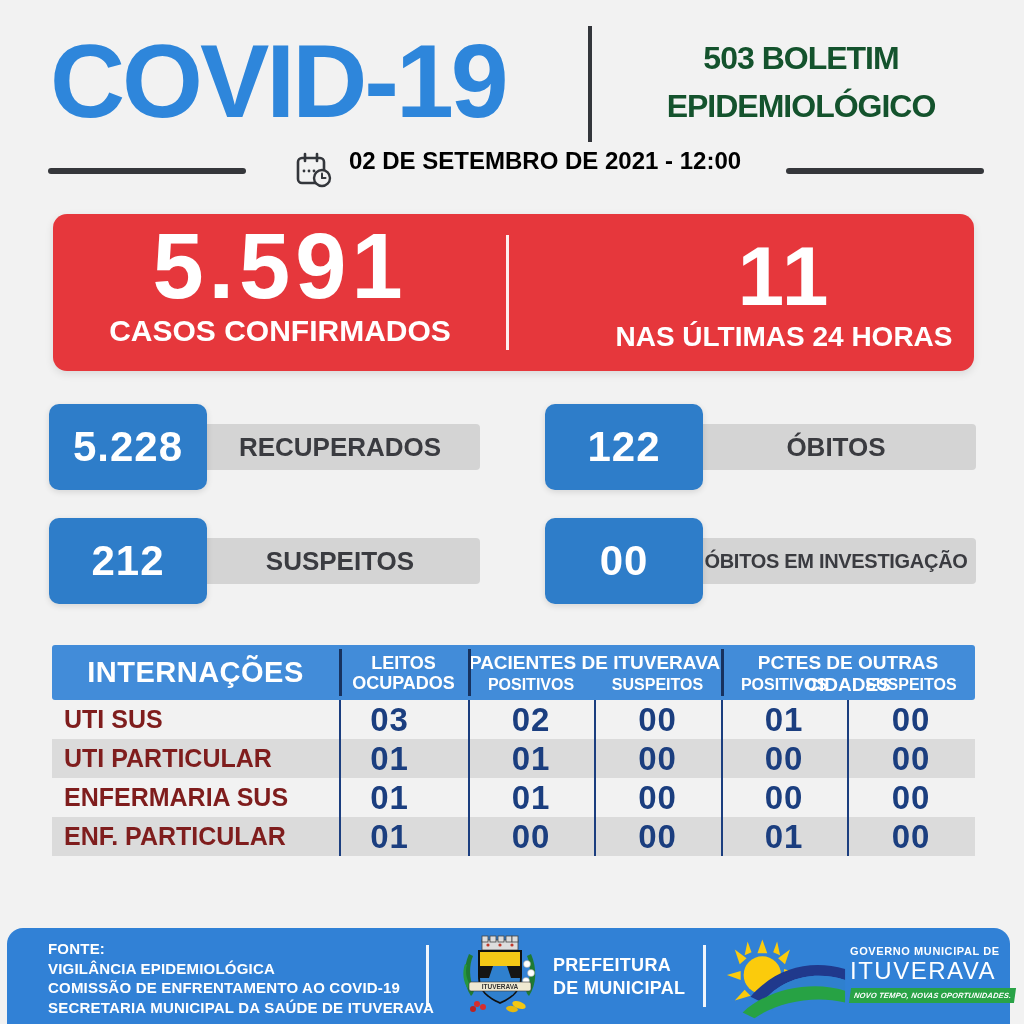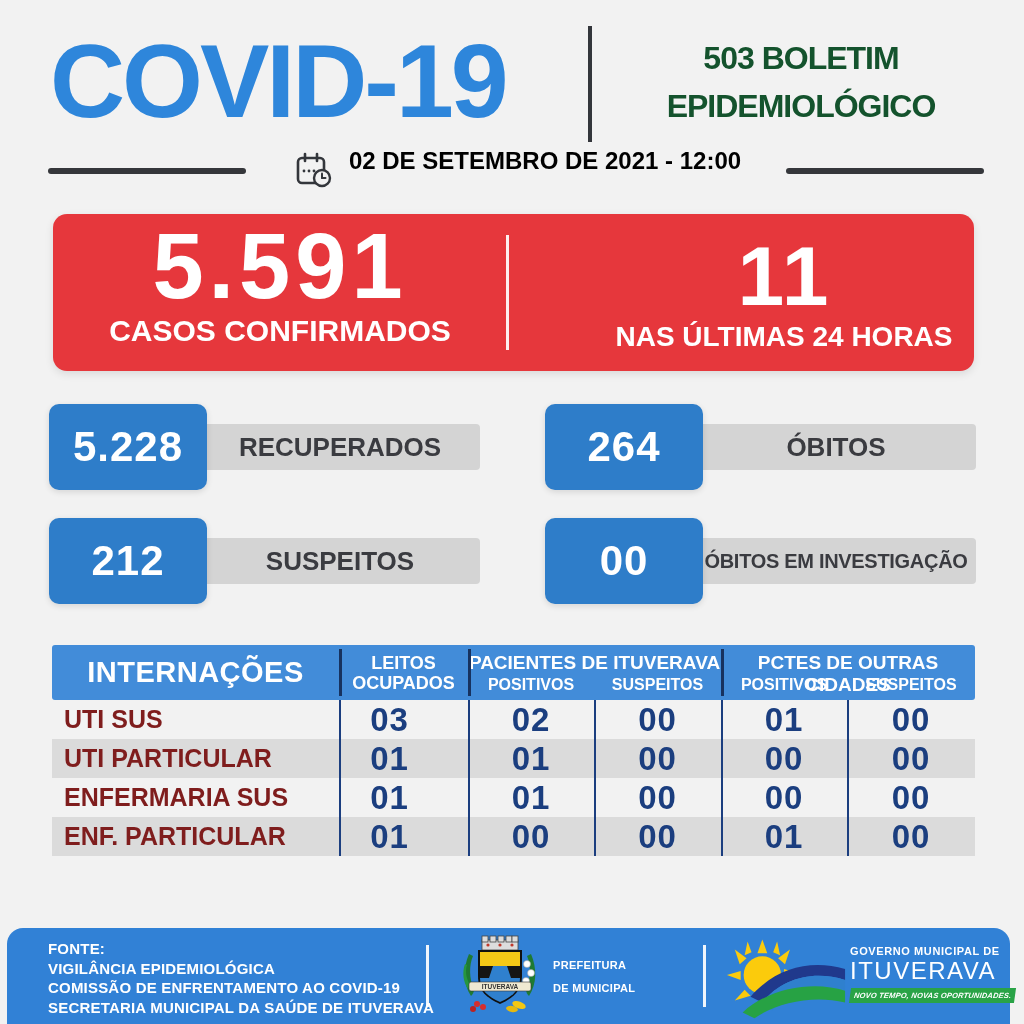--- a/index.html
+++ b/index.html
@@ -65,21 +65,21 @@
   .c-beds{left:273px;width:129px;} .c-p1{left:416px;width:126px;}
   .c-s1{left:542px;width:127px;} .c-p2{left:669px;width:126px;} .c-s2{left:795px;width:128px;}
   .col-div{top:700px;width:2px;height:156px;background:#1B3E7F;}
 
   
   .footer{left:7px;top:928px;width:1003px;height:120px;background:#3181D6;border-radius:16px;color:#fff;}
   .fonte{position:absolute;left:41px;top:11px;font-size:15px;line-height:19.5px;font-weight:bold;letter-spacing:.2px;}
   .f-div{position:absolute;top:17px;width:3px;height:62px;background:rgba(255,255,255,.92);}
   .f-div1{left:419px;} .f-div2{left:696px;}
   .crest{position:absolute;left:448px;top:5px;width:90px;height:82px;}
-  .prefeitura{position:absolute;left:546px;top:26px;font-size:11px;line-height:23px;font-weight:bold;letter-spacing:.3px;}
+  .prefeitura{position:absolute;left:546px;top:26px;font-size:18px;line-height:23px;font-weight:bold;letter-spacing:.3px;}
   .sun-logo{position:absolute;left:714px;top:2px;width:128px;height:90px;}
   .governo{position:absolute;left:843px;top:17px;width:168px;}
   .gov-small{font-size:11px;font-weight:bold;letter-spacing:.6px;}
   .gov-name{font-size:24px;letter-spacing:1.5px;line-height:26px;margin-top:1px;}
   .gov-tag{display:inline-block;margin-top:3px;background:#29A347;color:#fff;
     font-size:7.5px;font-style:italic;font-weight:bold;padding:3px 4px;transform:skewX(-8deg);letter-spacing:.2px;}
 </style>
 </head>
 <body>
 
@@ -115,21 +115,21 @@
     <div class="abs rb-divider"></div>
     <div class="abs center rb-right">
       <div class="rb-value2">11</div>
       <div class="rb-label2">NAS ÚLTIMAS 24 HORAS</div>
     </div>
   </div>
 
   <div class="abs center stat-strip strip-l1 lbl-26">RECUPERADOS</div>
   <div class="abs center stat-box box-l1">5.228</div>
   <div class="abs center stat-strip strip-r1 lbl-26">ÓBITOS</div>
-  <div class="abs center stat-box box-r1">264</div>
+  <div class="abs center stat-box box-r1">122</div>
   <div class="abs center stat-strip strip-l2 lbl-26">SUSPEITOS</div>
   <div class="abs center stat-box box-l2">212</div>
   <div class="abs center stat-strip strip-r2 lbl-20">ÓBITOS EM INVESTIGAÇÃO</div>
   <div class="abs center stat-box box-r2">00</div>
 
   <div class="abs tbl-header">
     <div class="abs center th-beds">
       <div>
         <div>LEITOS</div>
         <div>OCUPADOS</div>

